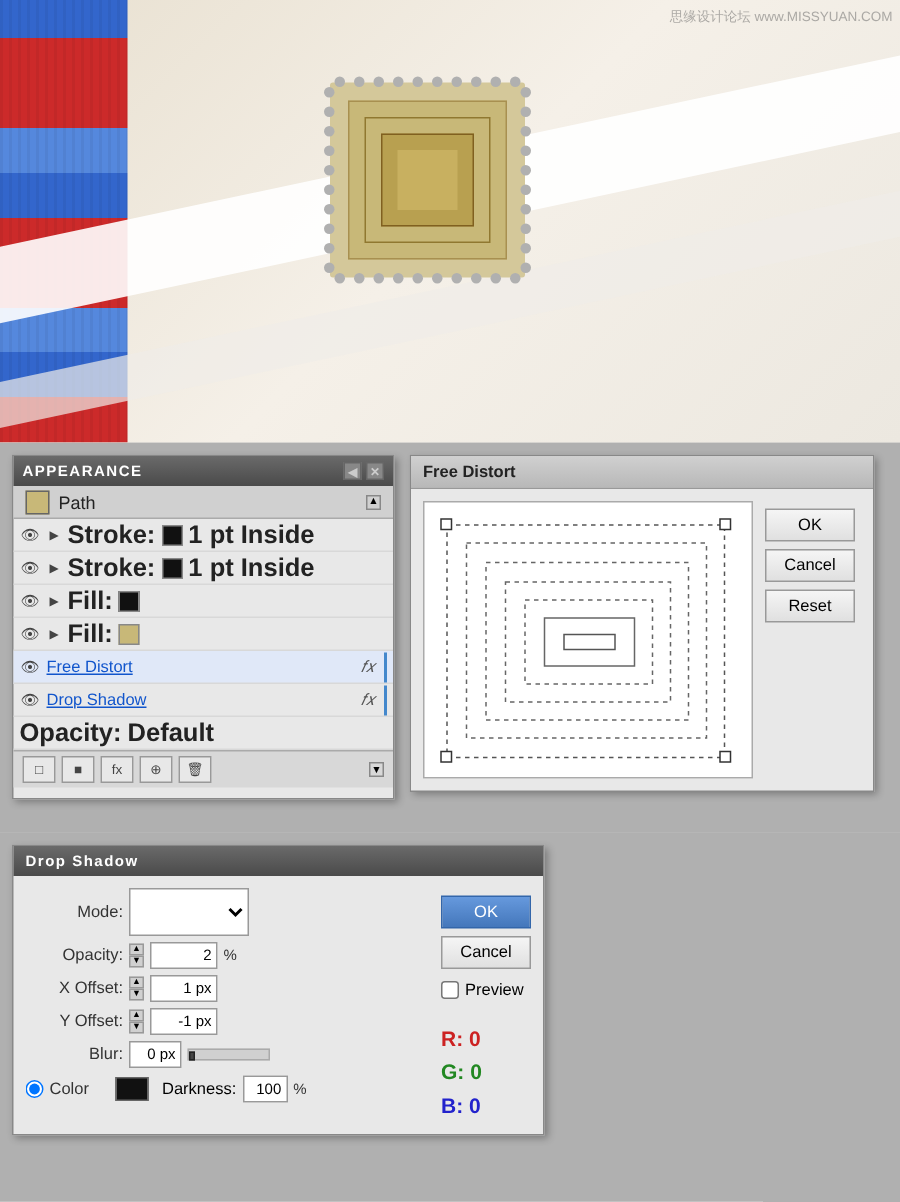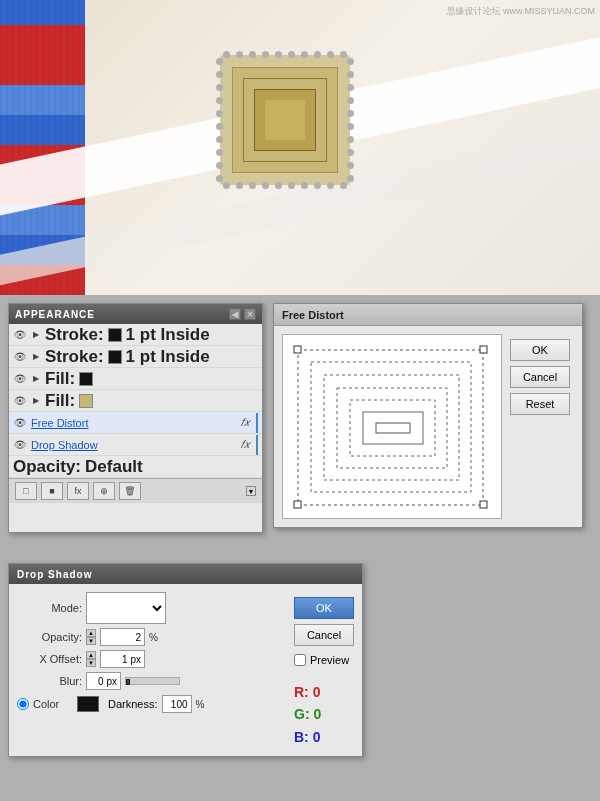--- a/index.html
+++ b/index.html
@@ -526,20 +526,25 @@
 
   <div id="appearance-panel">
     <div class="panel-titlebar">
       <span class="panel-title-text">APPEARANCE</span>
       <div class="panel-controls">
         <div class="panel-ctrl-btn">◀</div>
         <div class="panel-ctrl-btn">✕</div>
       </div>
     </div>
 
+    <div class="panel-header-row">
+      <div class="thumbnail-box thumbnail-tan"></div>
+      <span class="path-label">Path</span>
+      <div style="margin-left:auto; width:10px; height:10px; border:1px solid #888; display:flex; align-items:center; justify-content:center; font-size:7px;">▲</div>
+    </div>
 
     <div class="appearance-rows-container">
 
       <div class="appearance-row">
         <span class="eye-icon">👁</span>
         <span class="arrow-icon">▶</span>
         <span class="row-label">Stroke:</span>
         <div class="row-swatch"></div>
         <span class="row-label">1 pt  Inside</span>
       </div>
@@ -661,20 +666,28 @@
 
         <div class="ds-field-row">
           <span class="ds-field-label">X Offset:</span>
           <div class="ds-spinner-btns">
             <div class="ds-spin-up">▲</div>
             <div class="ds-spin-down">▼</div>
           </div>
           <input class="ds-input" type="text" value="1 px" style="">
         </div>
 
+        <div class="ds-field-row">
+          <span class="ds-field-label">Y Offset:</span>
+          <div class="ds-spinner-btns">
+            <div class="ds-spin-up">▲</div>
+            <div class="ds-spin-down">▼</div>
+          </div>
+          <input class="ds-input" type="text" value="-1 px" style="">
+        </div>
 
         <div class="ds-field-row">
           <span class="ds-field-label">Blur:</span>
           <input class="ds-input" type="text" value="0 px" style="width: 35px;">
           <div class="blur-track">
             <div style="position:absolute; left:0; top:1px; width:4px; height:6px; background:#444; border:1px solid #222;"></div>
           </div>
         </div>
 
         <div class="ds-color-row">

